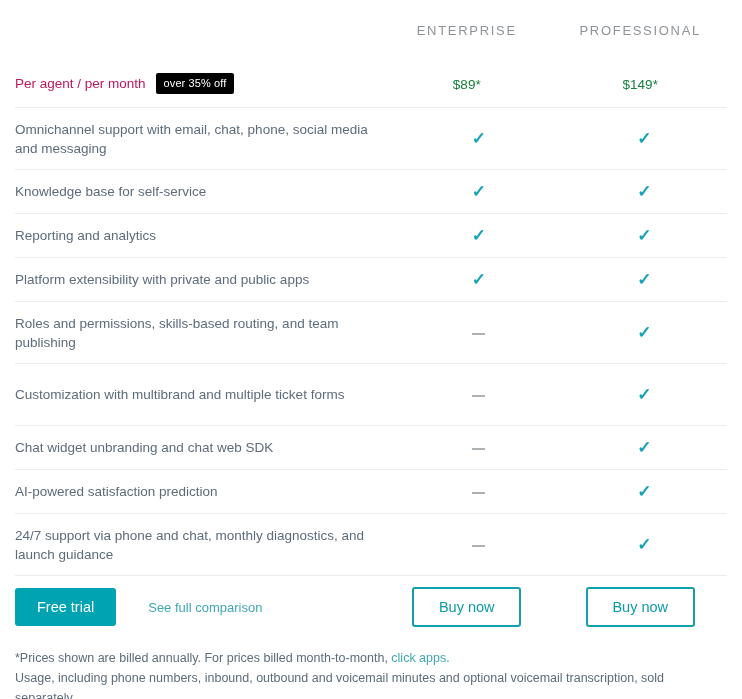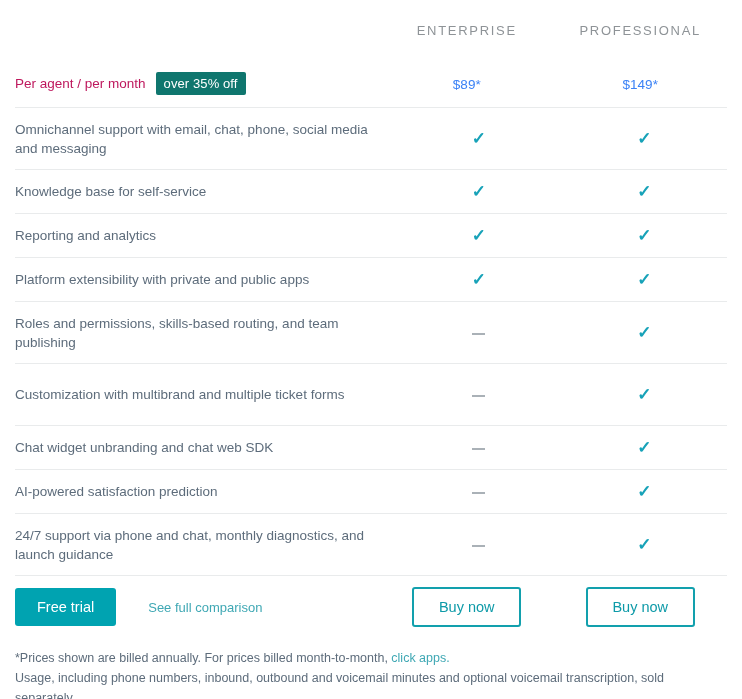--- a/index.html
+++ b/index.html
@@ -54,32 +54,32 @@
   .price-label-wrap {
     display: flex;
     align-items: center;
   }
   .price-label {
     font-size: 13.5px;
     color: #be185d;
   }
   .discount-badge {
     margin-left: 10px;
-    background: #0f766e;
+    background: #000000;
     color: #ffffff;
-    font-size: 13px;
+    font-size: 11px;
     line-height: 1;
     padding: 5px 8px 5px 8px;
     border-radius: 2px;
     white-space: nowrap;
     letter-spacing: 0.1px;
   }
   .price-value {
     font-size: 13.5px;
-    color: #3b82f6;
+    color: #15803d;
   }
 
   
   .feature-row {
     display: flex;
     align-items: center;
     border-bottom: 1px solid #e9ebec;
     min-height: 43px;
   }
   .feature-row.two-line {

